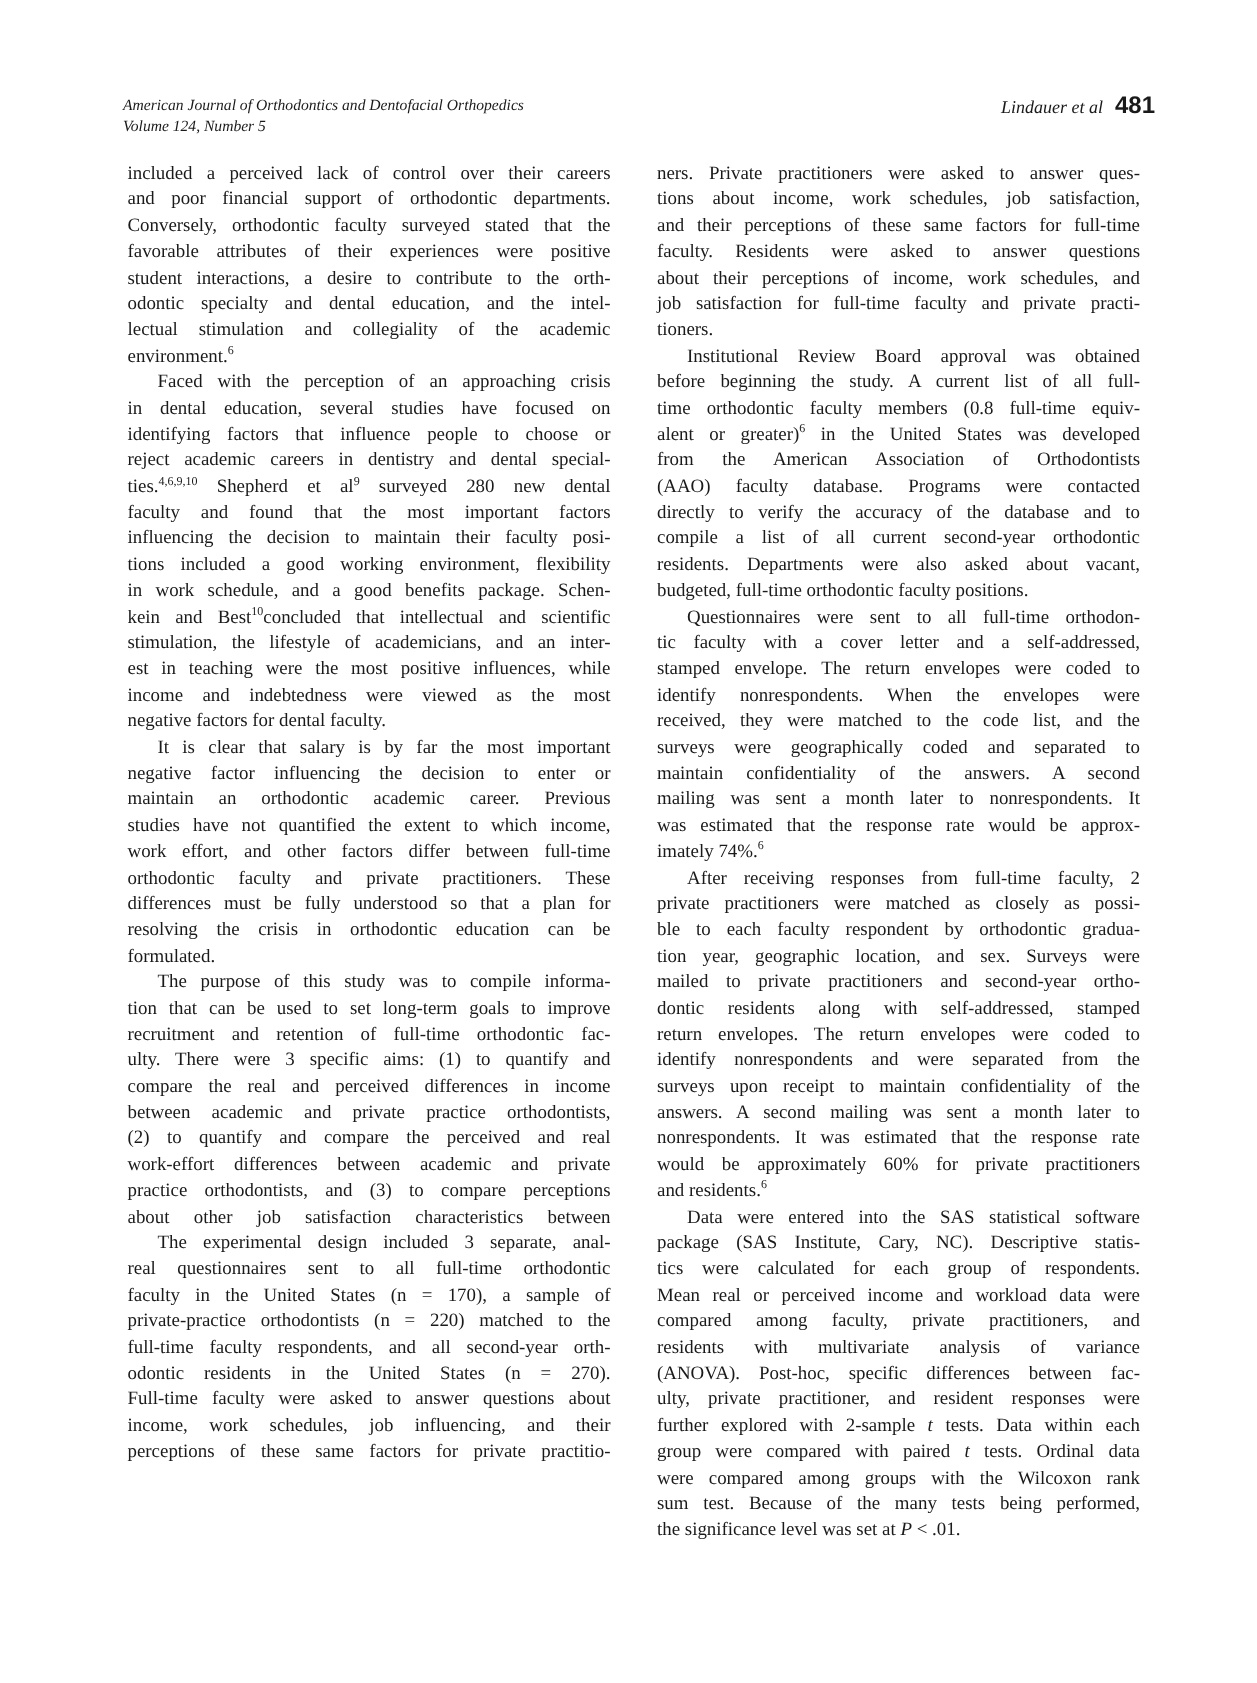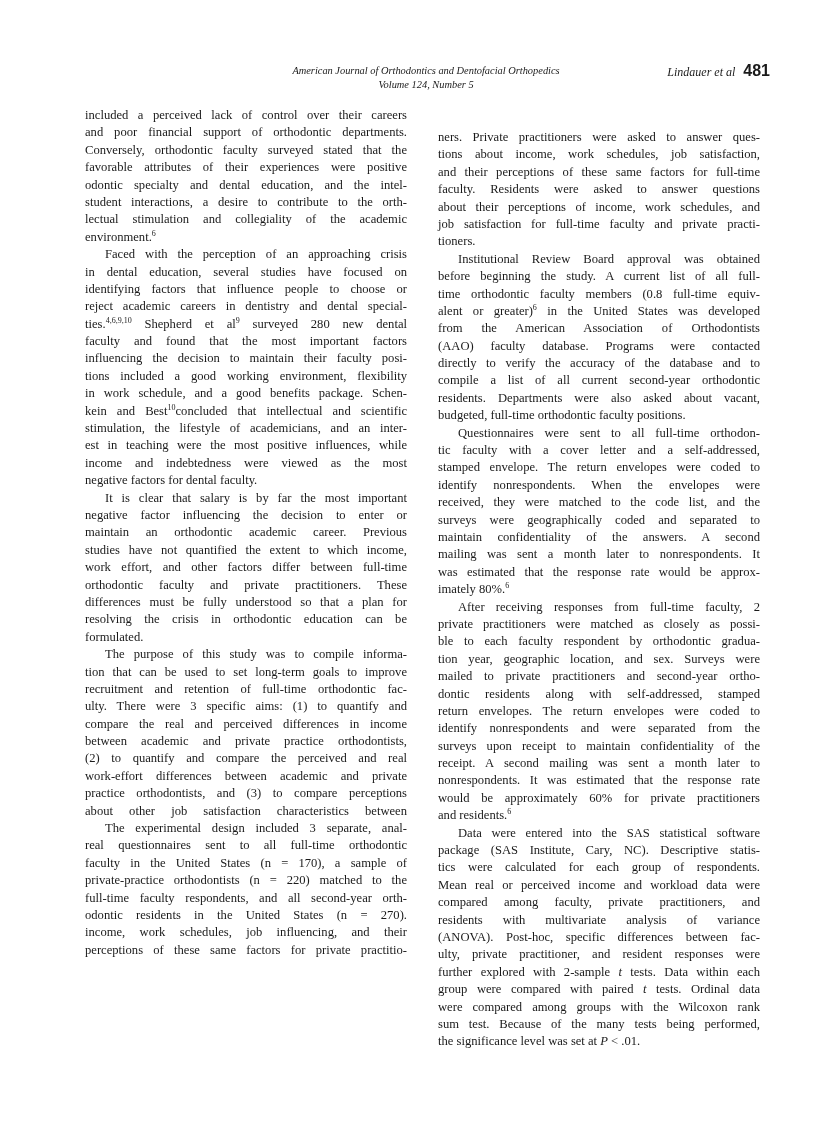--- a/index.html
+++ b/index.html
@@ -1,23 +1,23 @@
 <!DOCTYPE html>
 <html><head>
 <meta charset="utf-8">
 <style>
   html, body { margin: 0; padding: 0; background: #ffffff; }
   body { width: 838px; height: 1122px; position: relative; overflow: hidden; color: #1a1a1a; }
   .header { position: absolute; top: 64px; left: 82px; right: 68px; height: 32px; }
-  .journal { font-family: "Liberation Serif", serif; font-style: italic; font-size: 10.4px; line-height: 14px; color: #1a1a1a; text-align: center; }
+  .journal { font-family: "Liberation Serif", serif; font-style: italic; font-size: 10.4px; line-height: 14px; color: #1a1a1a; }
   .running { position: absolute; right: 0; top: 0; font-family: "Liberation Serif", serif; font-style: italic; font-size: 12px; line-height: 14px; }
   .running .pg { font-family: "Liberation Sans", sans-serif; font-style: normal; font-weight: bold; font-size: 16px; margin-left: 8px; }
   .col { position: absolute; top: 107px; width: 322px; font-family: "Liberation Serif", serif; font-size: 12.6px; }
   .col.left { left: 85px; }
-  .col.right { left: 438px; margin-top: 22px; }
+  .col.right { left: 438px; }
   .line { display: block; height: 17.4px; line-height: 17.4px; text-align: justify; text-align-last: justify; white-space: nowrap; overflow: visible; }
   .line.last { text-align-last: left; }
   .line.indent { text-indent: 20px; }
   sup { font-size: 8px; line-height: 0; vertical-align: 5px; }
   .heading { display: block; font-family: "Liberation Sans", sans-serif; font-size: 12px; font-weight: normal; height: 17.4px; line-height: 17.4px; margin-top: 14px; margin-bottom: 6px; letter-spacing: 0.1px; }
   .para { display: block; }
 </style>
 </head>
 <body>
 
@@ -28,22 +28,22 @@
     <span>Lindauer et al</span><span class="pg">481</span>
   </div>
 </div>
 
 <div class="col left">
   <div class="para">
     <span class="line">included a perceived lack of control over their careers</span>
     <span class="line">and poor financial support of orthodontic departments.</span>
     <span class="line">Conversely, orthodontic faculty surveyed stated that the</span>
     <span class="line">favorable attributes of their experiences were positive</span>
+    <span class="line">student interactions, a desire to contribute to the orth-</span>
     <span class="line">odontic specialty and dental education, and the intel-</span>
-    <span class="line">student interactions, a desire to contribute to the orth-</span>
     <span class="line">lectual stimulation and collegiality of the academic</span>
     <span class="line last"><span>environment.</span><sup>6</sup></span>
   </div>
   <div class="para">
     <span class="line indent">Faced with the perception of an approaching crisis</span>
     <span class="line">in dental education, several studies have focused on</span>
     <span class="line">identifying factors that influence people to choose or</span>
     <span class="line">reject academic careers in dentistry and dental special-</span>
     <span class="line"><span>ties.</span><sup>4,6,9,10</sup><span> Shepherd et al</span><sup>9</sup><span> surveyed 280 new dental</span></span>
     <span class="line">faculty and found that the most important factors</span>
@@ -79,20 +79,21 @@
     <span class="line">practice orthodontists, and (3) to compare perceptions</span>
     <span class="line">about other job satisfaction characteristics between</span>
   </div>
   <div class="para">
     <span class="line indent">The experimental design included 3 separate, anal-</span>
     <span class="line">real questionnaires sent to all full-time orthodontic</span>
     <span class="line">faculty in the United States (n = 170), a sample of</span>
     <span class="line">private-practice orthodontists (n = 220) matched to the</span>
     <span class="line">full-time faculty respondents, and all second-year orth-</span>
     <span class="line">odontic residents in the United States (n = 270).</span>
+    <span class="line">Full-time faculty were asked to answer questions about</span>
     <span class="line">income, work schedules, job influencing, and their</span>
     <span class="line">perceptions of these same factors for private practitio-</span>
   </div>
 </div>
 
 <div class="col right">
   <div class="para">
     <span class="line">ners. Private practitioners were asked to answer ques-</span>
     <span class="line">tions about income, work schedules, job satisfaction,</span>
     <span class="line">and their perceptions of these same factors for full-time</span>
@@ -116,33 +117,33 @@
   <div class="para">
     <span class="line indent">Questionnaires were sent to all full-time orthodon-</span>
     <span class="line">tic faculty with a cover letter and a self-addressed,</span>
     <span class="line">stamped envelope. The return envelopes were coded to</span>
     <span class="line">identify nonrespondents. When the envelopes were</span>
     <span class="line">received, they were matched to the code list, and the</span>
     <span class="line">surveys were geographically coded and separated to</span>
     <span class="line">maintain confidentiality of the answers. A second</span>
     <span class="line">mailing was sent a month later to nonrespondents. It</span>
     <span class="line">was estimated that the response rate would be approx-</span>
-    <span class="line last"><span>imately 80%.</span><sup>6</sup></span>
+    <span class="line last"><span>imately 74%.</span><sup>6</sup></span>
   </div>
   <div class="para">
     <span class="line indent">After receiving responses from full-time faculty, 2</span>
     <span class="line">private practitioners were matched as closely as possi-</span>
     <span class="line">ble to each faculty respondent by orthodontic gradua-</span>
     <span class="line">tion year, geographic location, and sex. Surveys were</span>
     <span class="line">mailed to private practitioners and second-year ortho-</span>
     <span class="line">dontic residents along with self-addressed, stamped</span>
     <span class="line">return envelopes. The return envelopes were coded to</span>
     <span class="line">identify nonrespondents and were separated from the</span>
     <span class="line">surveys upon receipt to maintain confidentiality of the</span>
-    <span class="line">receipt. A second mailing was sent a month later to</span>
+    <span class="line">answers. A second mailing was sent a month later to</span>
     <span class="line">nonrespondents. It was estimated that the response rate</span>
     <span class="line">would be approximately 60% for private practitioners</span>
     <span class="line last"><span>and residents.</span><sup>6</sup></span>
   </div>
   <div class="para">
     <span class="line indent">Data were entered into the SAS statistical software</span>
     <span class="line">package (SAS Institute, Cary, NC). Descriptive statis-</span>
     <span class="line">tics were calculated for each group of respondents.</span>
     <span class="line">Mean real or perceived income and workload data were</span>
     <span class="line">compared among faculty, private practitioners, and</span>

